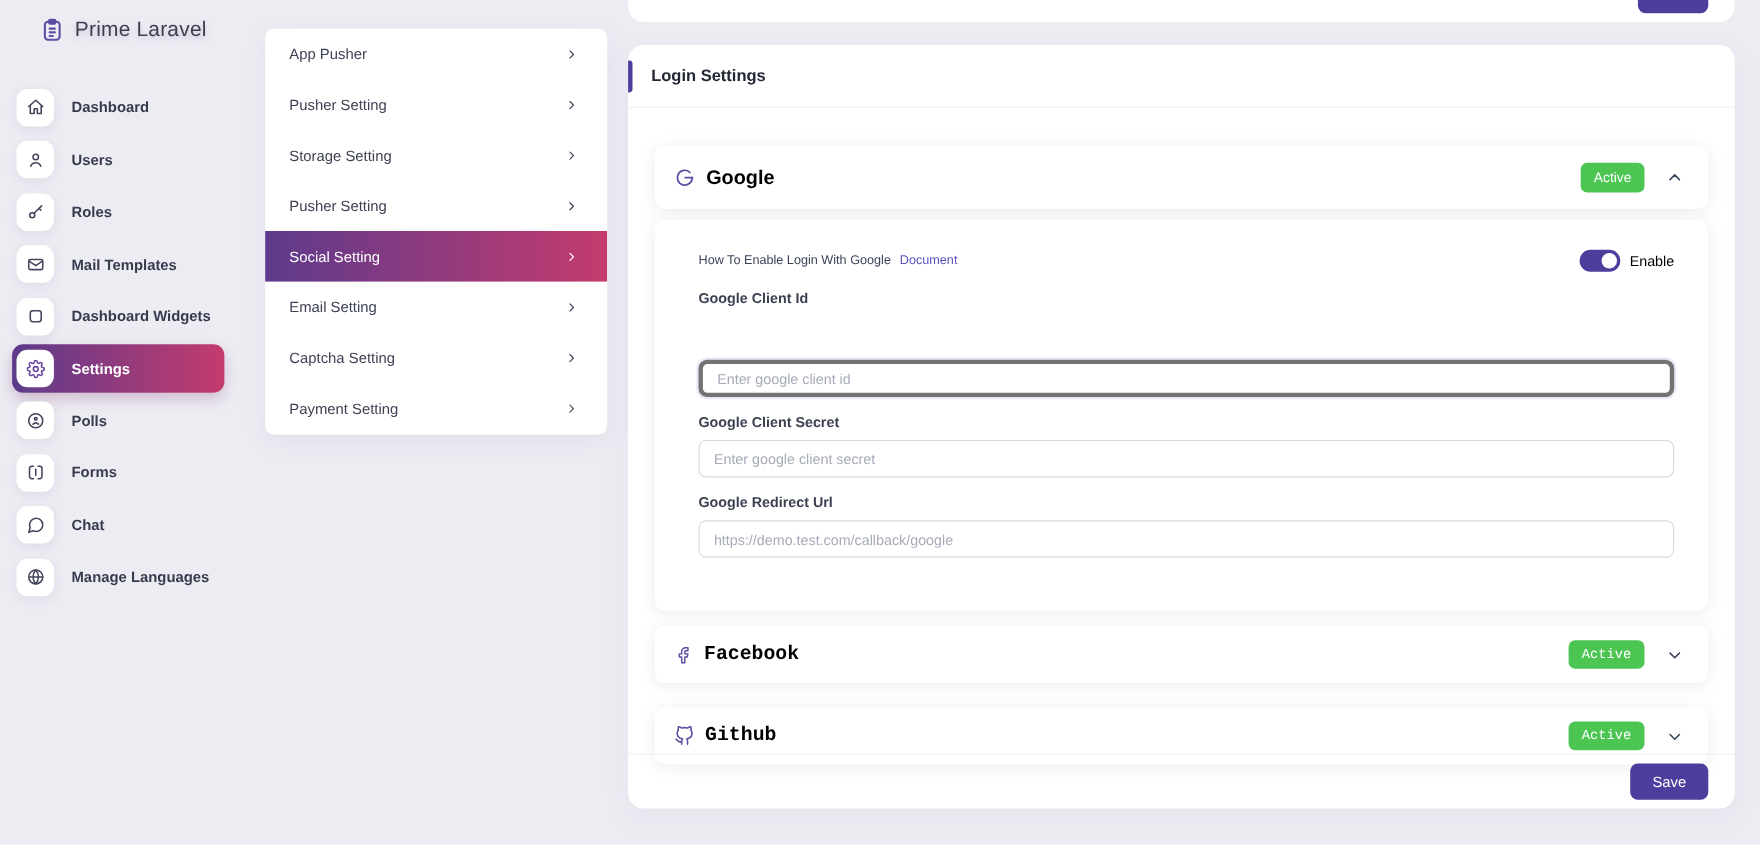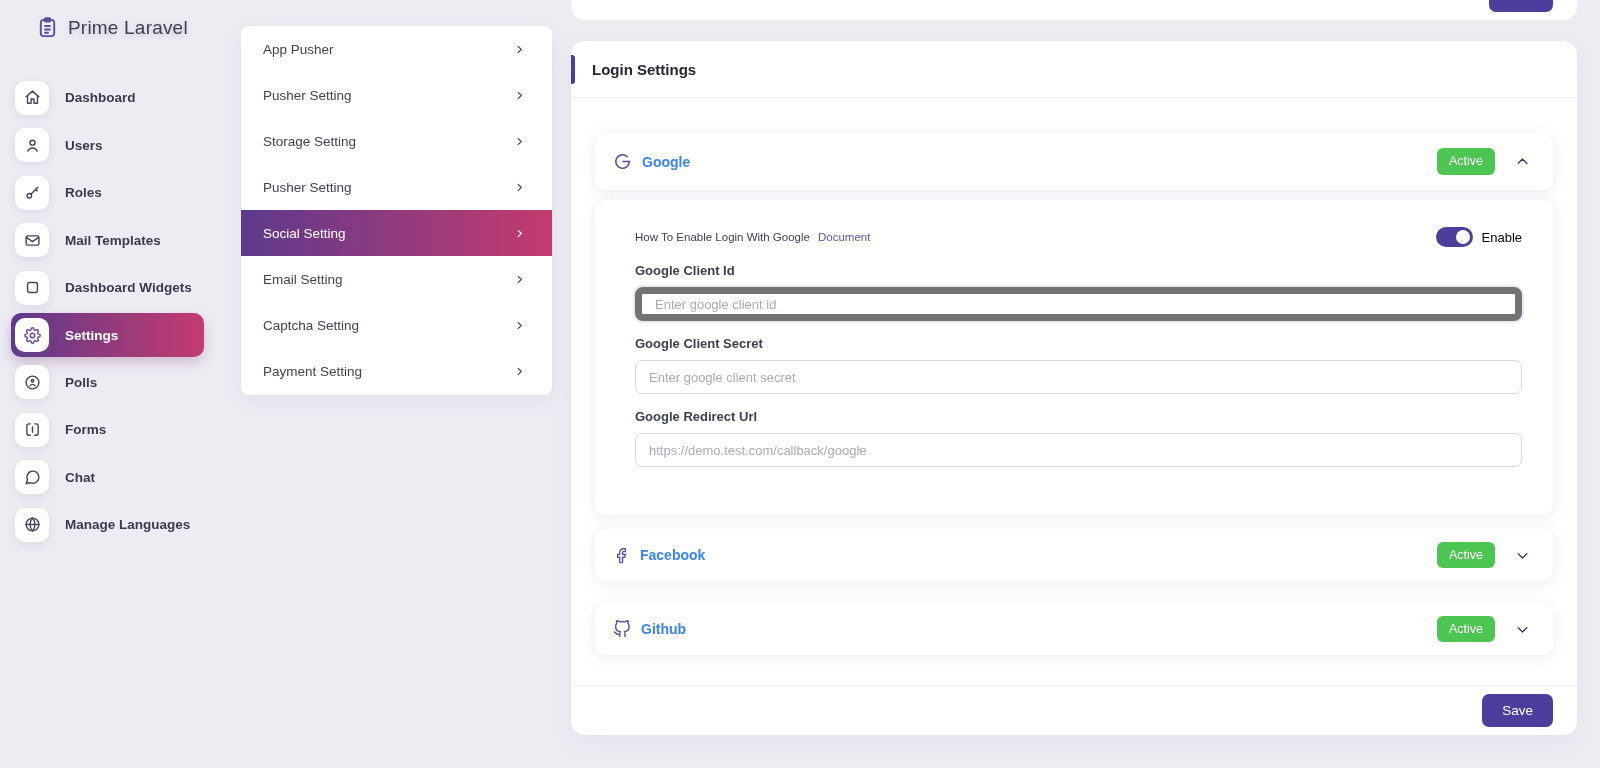--- a/index.html
+++ b/index.html
@@ -51,44 +51,44 @@
   .main-header { height:57px; position:relative; border-bottom:1px solid #eef0f4;
                  display:flex; align-items:center; padding-left:21px; }
   .accent-bar { position:absolute; left:0; top:14px; width:4px; height:29px;
                 background:#4b3e9d; border-radius:0 3px 3px 0; }
   .main-title { font-size:15px; font-weight:700; color:#232735; }
 
   .main-body { padding:35px 24px 0; }
   .acc-header { height:57px; background:#fff; border-radius:10px;
                 box-shadow:0 2px 14px rgba(130,135,160,.16);
                 display:flex; align-items:center; padding:0 22px 0 18px; cursor:pointer; }
-  .acc-header.collapsed { height:52px; }
+  .acc-header.collapsed { height:52px;font-family:Liberation Mono, monospace; }
   .acc-icon { color:#5a4fa2; }
-  .acc-title { font-size:14px; font-weight:700; color:#3b82f6; margin-left:10px; }
+  .acc-title { font-size:18px; font-weight:700; color:#000000; margin-left:10px; }
   .badge { margin-left:auto; background:#4cc552; color:#fff; font-size:12.5px; font-weight:400;
            padding:7px 12px; border-radius:6px; line-height:1; }
   .acc-chevron { margin-left:19px; color:#39435c; }
 
   .acc-body { background:#fff; border-radius:10px; box-shadow:0 2px 14px rgba(130,135,160,.16);
               padding:26px 31px 48px 40px; margin-top:10px; margin-bottom:14px; }
   .help-row { display:flex; align-items:center; justify-content:space-between; height:22px; }
   .help-left { display:flex; align-items:baseline; gap:8px; }
   .help-text { font-size:11.5px; color:#3c4257; }
   .help-link { font-size:11.5px; color:#5b51c0; text-decoration:none; cursor:pointer; }
   .toggle-row { display:flex; align-items:center; gap:9px; }
   .toggle { width:37px; height:20px; border-radius:10px; background:#4b3e9d; position:relative; cursor:pointer; }
   .toggle-knob { position:absolute; right:3px; top:3px; width:14px; height:14px; border-radius:50%; background:#fff; }
   .toggle-label { font-size:13px; color:#000000; }
 
   .field-label { font-size:13px; font-weight:700; color:#3b4050; margin:15px 0 9px; }
   .field-input { width:100%; height:34px; border:1px solid #d8dae2; border-radius:7px;
                  padding:0 13px; font-size:13px; color:#333; background:#fff; outline:none; }
   .field-input::placeholder { color:#a7abb8; }
-  .field-input.focused { border:7px solid #737373; border-radius:8px;
-                         box-shadow:0 0 0 2px rgba(106,92,197,.14); }
+  .field-input.focused { border:4px solid #737373; border-radius:8px;
+                         box-shadow:0 0 0 2px rgba(106,92,197,.14);margin-top:40px; }
 
   .spacer-22 { height:22px; }
 
   .main-footer { position:absolute; bottom:0; left:0; right:0; height:50px;
                  border-top:1px solid #eef0f4; display:flex; align-items:center;
                  justify-content:flex-end; padding:0 24px; }
   .save-btn { background:#4b3e9d; color:#fff; font-size:13.5px; padding:9px 20px;
               border:none; border-radius:7px; cursor:pointer; font-family:inherit; }
 </style>
 </head>

